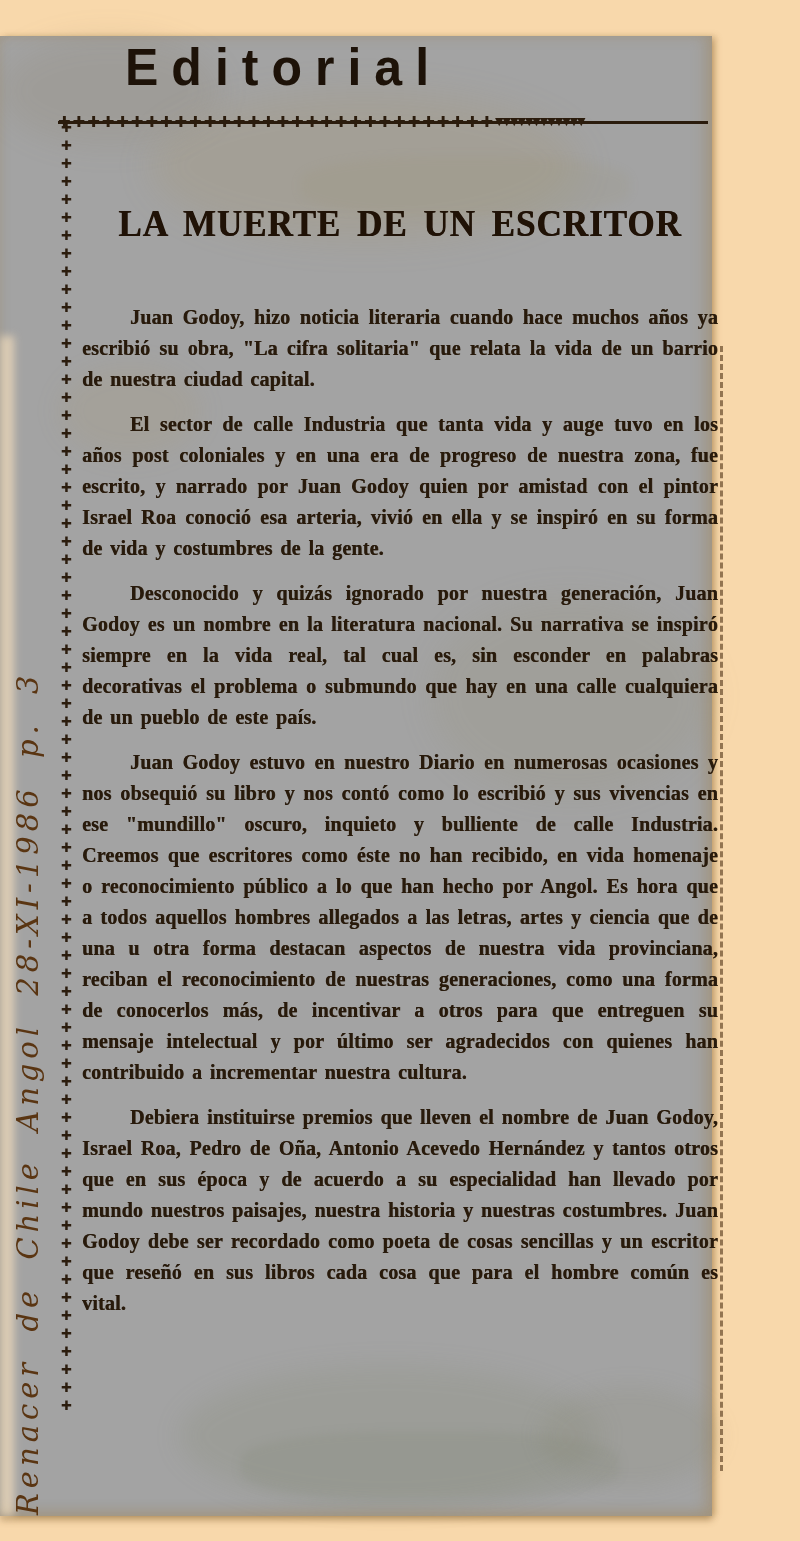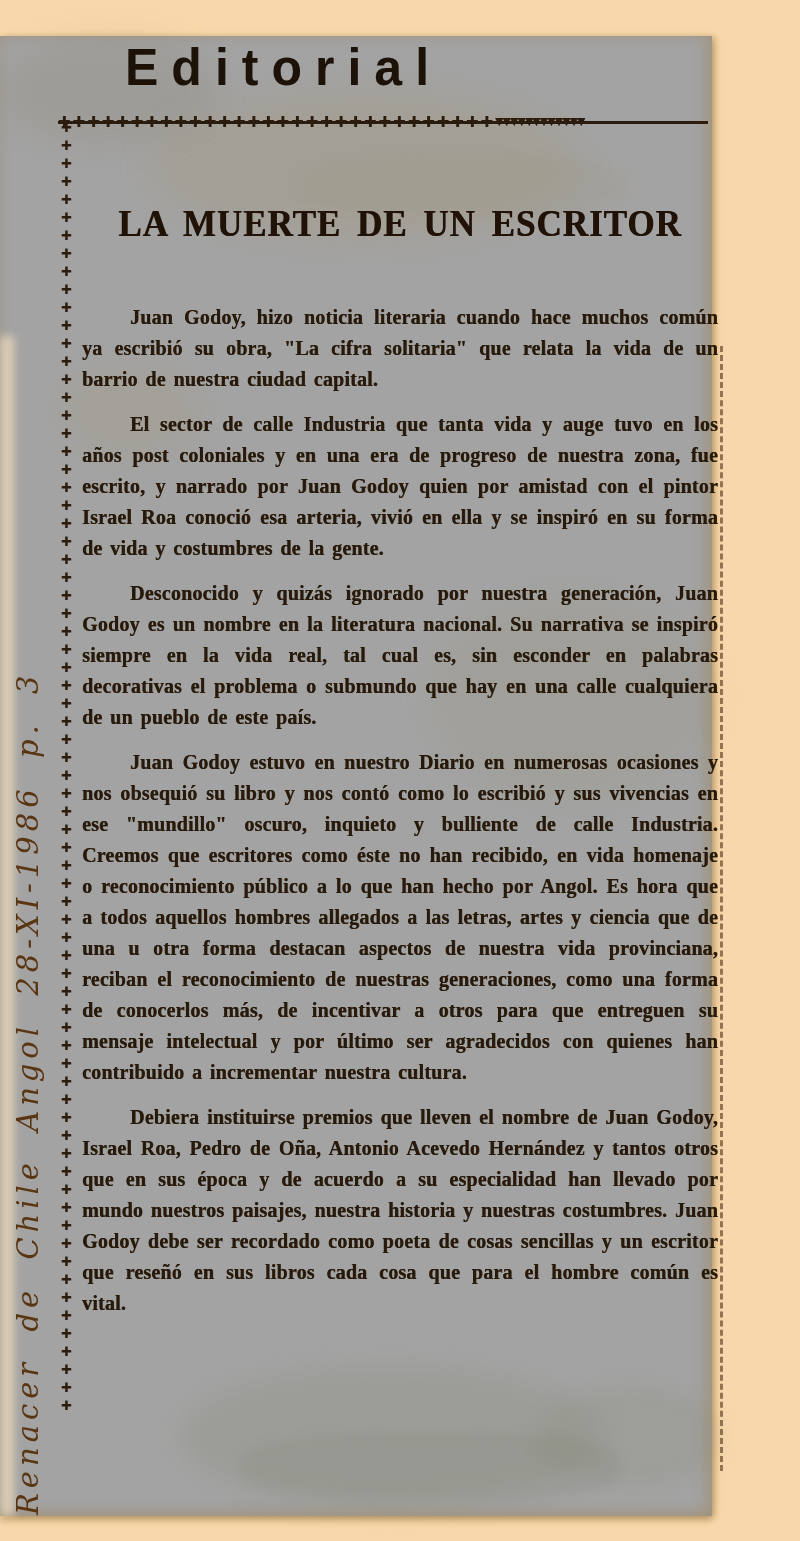--- a/index.html
+++ b/index.html
@@ -154,21 +154,21 @@
   </div>
 
   <div class="border-left">✚✚✚✚✚✚✚✚✚✚✚✚✚✚✚✚✚✚✚✚✚✚✚✚✚✚✚✚✚✚✚✚✚✚✚✚✚✚✚✚✚✚✚✚✚✚✚✚✚✚✚✚✚✚✚✚✚✚✚✚✚✚✚✚✚✚✚✚✚✚✚✚</div>
 
   <div class="border-right-dashes"></div>
 
   <div class="content">
     <h1 class="headline">LA MUERTE DE UN ESCRITOR</h1>
 
     <div class="body-text">
-      <p>Juan Godoy, hizo noticia literaria cuando hace muchos común ya escribió su obra, "La cifra solitaria" que relata la vida de un barrio de nuestra ciudad capital.</p>
+      <p>Juan Godoy, hizo noticia literaria cuando hace muchos años ya escribió su obra, "La cifra solitaria" que relata la vida de un barrio de nuestra ciudad capital.</p>
       <p>El sector de calle Industria que tanta vida y auge tuvo en los años post coloniales y en una era de progreso de nuestra zona, fue escrito, y narrado por Juan Godoy quien por amistad con el pintor Israel Roa conoció esa arteria, vivió en ella y se inspiró en su forma de vida y costumbres de la gente.</p>
       <p>Desconocido y quizás ignorado por nuestra generación, Juan Godoy es un nombre en la literatura nacional. Su narrativa se inspiró siempre en la vida real, tal cual es, sin esconder en palabras decorativas el problema o submundo que hay en una calle cualquiera de un pueblo de este país.</p>
       <p>Juan Godoy estuvo en nuestro Diario en numerosas ocasiones y nos obsequió su libro y nos contó como lo escribió y sus vivencias en ese "mundillo" oscuro, inquieto y bulliente de calle Industria. Creemos que escritores como éste no han recibido, en vida homenaje o reconocimiento público a lo que han hecho por Angol. Es hora que a todos aquellos hombres allegados a las letras, artes y ciencia que de una u otra forma destacan aspectos de nuestra vida provinciana, reciban el reconocimiento de nuestras generaciones, como una forma de conocerlos más, de incentivar a otros para que entreguen su mensaje intelectual y por último ser agradecidos con quienes han contribuido a incrementar nuestra cultura.</p>
       <p>Debiera instituirse premios que lleven el nombre de Juan Godoy, Israel Roa, Pedro de Oña, Antonio Acevedo Hernández y tantos otros que en sus época y de acuerdo a su especialidad han llevado por mundo nuestros paisajes, nuestra historia y nuestras costumbres. Juan Godoy debe ser recordado como poeta de cosas sencillas y un escritor que reseñó en sus libros cada cosa que para el hombre común es vital.</p>
     </div>
   </div>
 </div>
 
 <div class="handwriting">Renacer de Chile Angol 28-XI-1986 p. 3</div>
 

